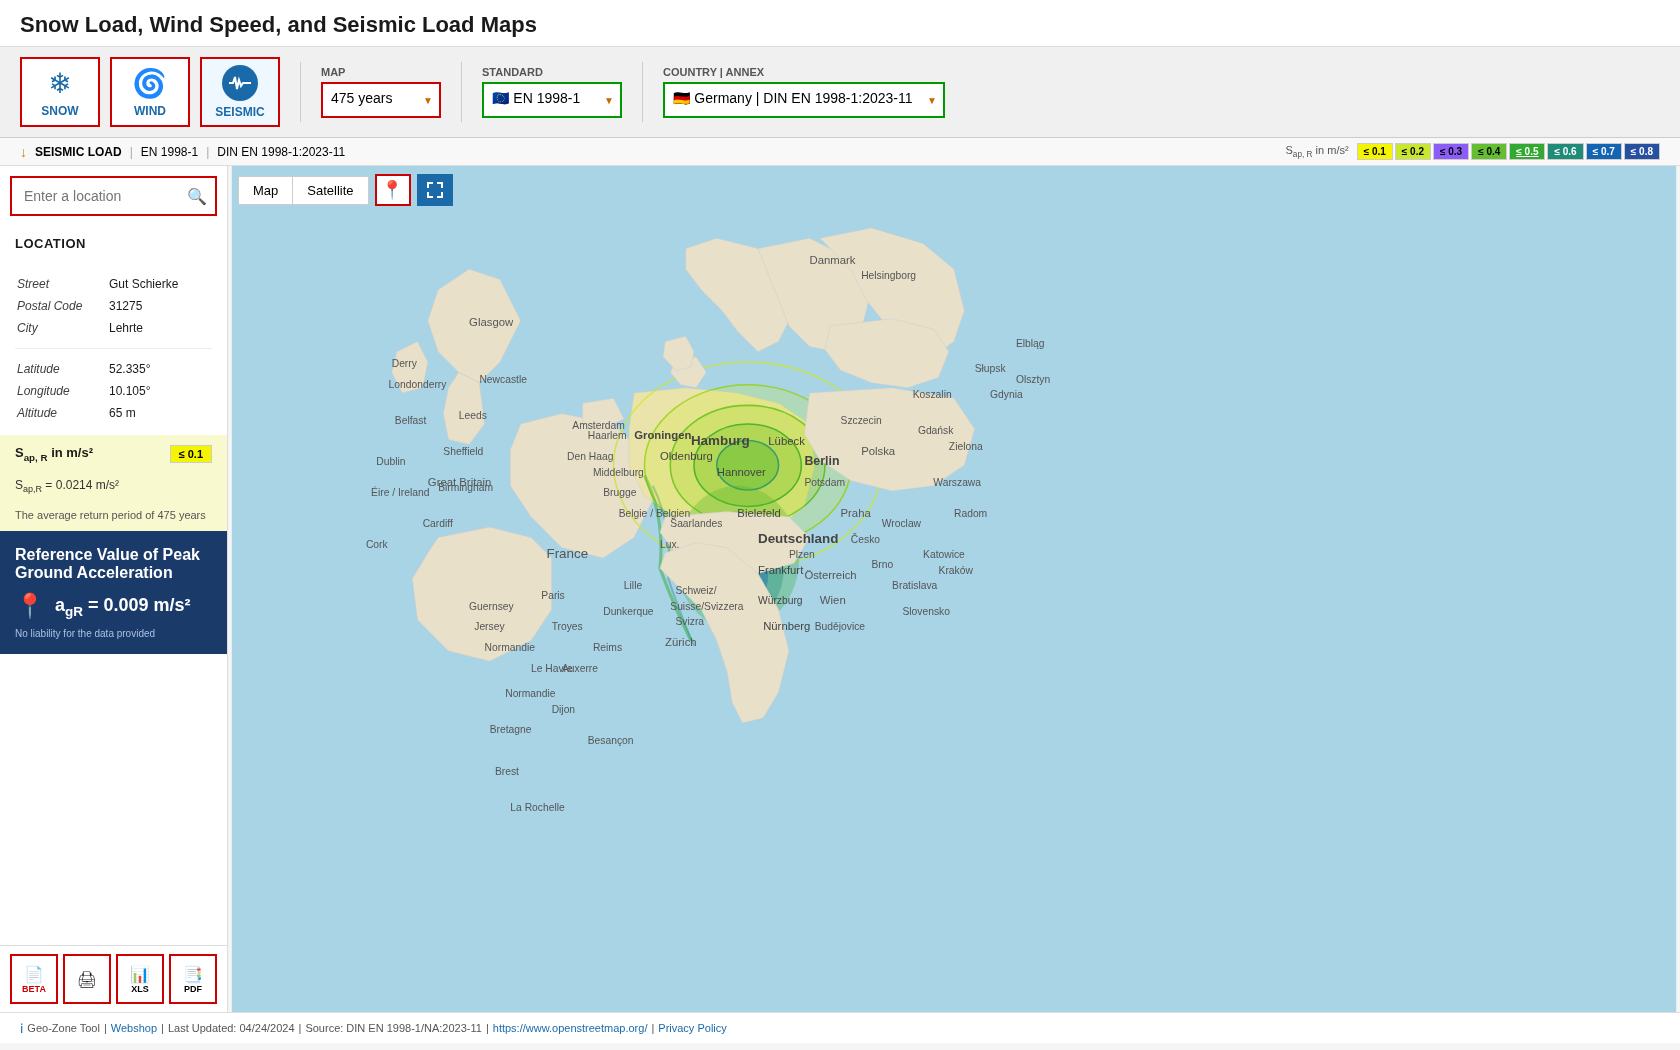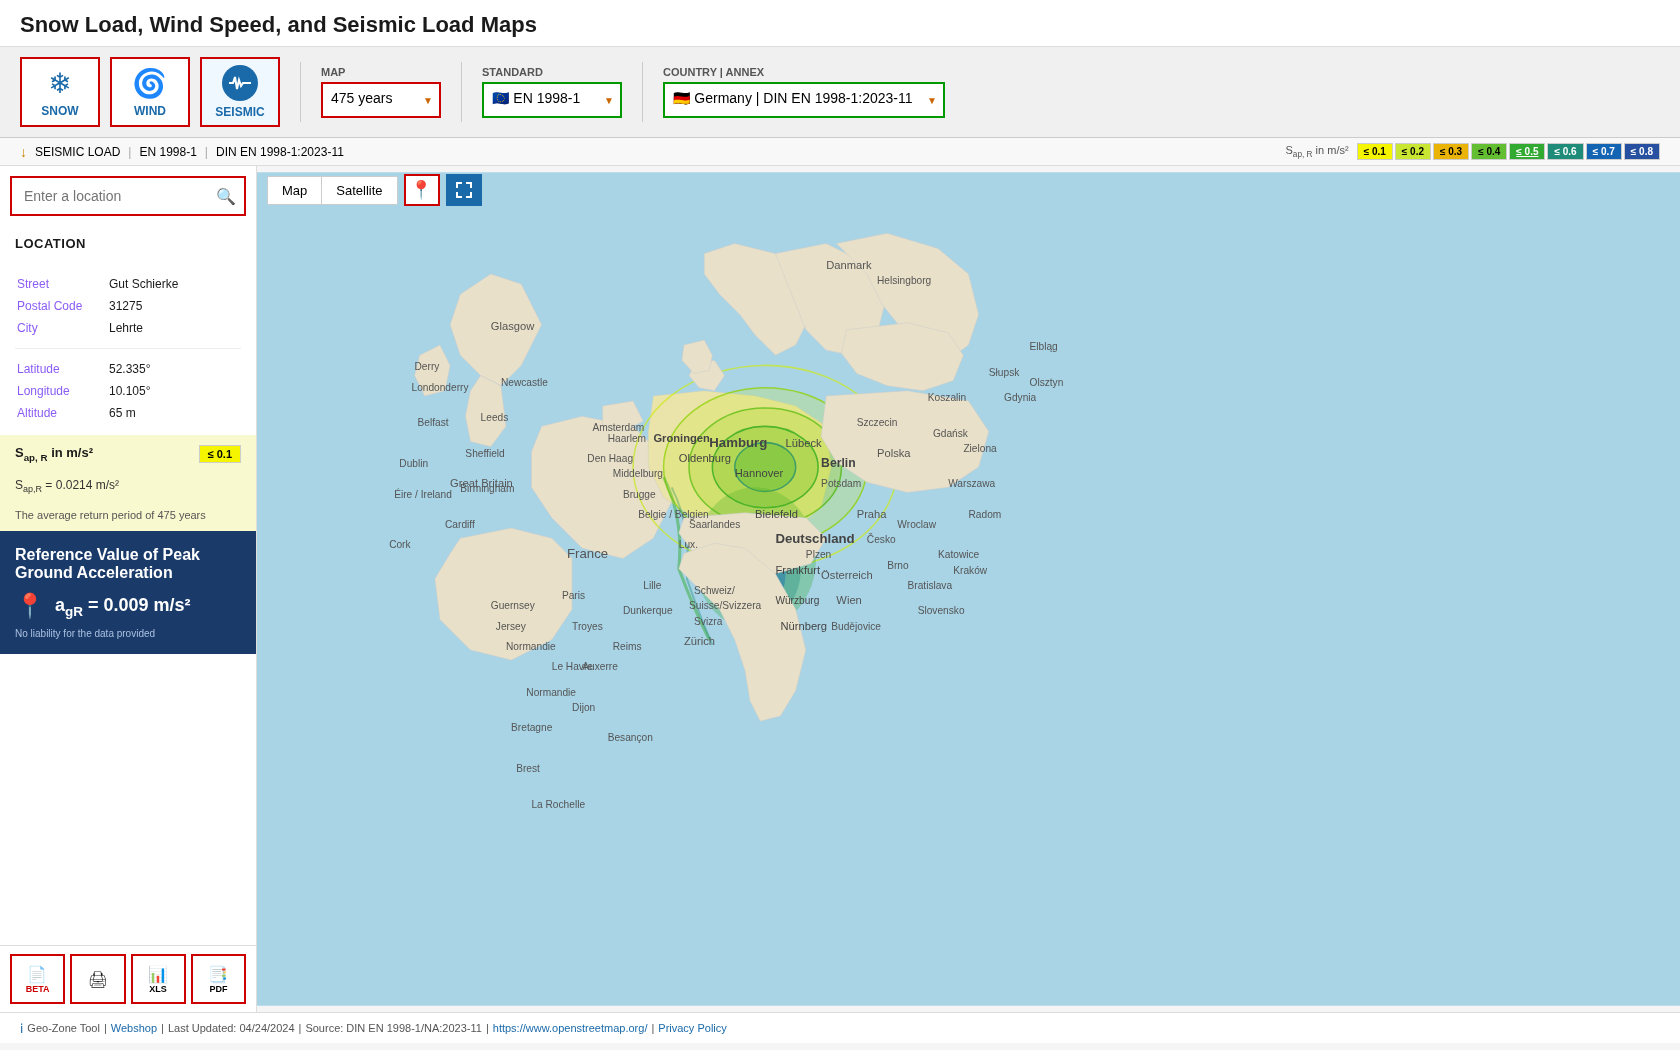--- a/index.html
+++ b/index.html
@@ -138,21 +138,21 @@
       gap: 8px;
       font-size: 12px;
     }
 
     .status-arrow {
       color: #cc8800;
       font-size: 14px;
     }
 
     .status-label {
-      font-weight: normal;
+      font-weight: bold;
       font-size: 12px;
     }
 
     .status-separator {
       color: #aaa;
     }
 
     .legend-bar {
       display: flex;
       align-items: center;
@@ -173,21 +173,21 @@
     }
 
     
     .main-content {
       display: flex;
       height: calc(1050px - 50px - 90px - 32px - 32px);
     }
 
     
     .sidebar {
-      width: 257px;
+      width: 228px;
       background: white;
       border-right: 1px solid #ddd;
       display: flex;
       flex-direction: column;
       overflow-y: auto;
     }
 
     .search-box {
       margin: 10px;
       position: relative;
@@ -226,22 +226,23 @@
     .location-table {
       width: 100%;
       font-size: 12px;
     }
 
     .location-table tr td {
       padding: 3px 0;
     }
 
     .location-table .field-name {
-      color: #8b5cf6;
+      color: #404040;
       width: 90px;
+      font-style: italic;
     }
 
     .location-table .field-value {
       color: #1a1a1a;
       font-weight: normal;
     }
 
     .location-divider {
       border: none;
       border-top: 1px solid #eee;
@@ -486,21 +487,21 @@
     <span class="status-label">SEISMIC LOAD</span>
     <span class="status-separator">|</span>
     <span style="font-size:12px;">EN 1998-1</span>
     <span class="status-separator">|</span>
     <span style="font-size:12px;">DIN EN 1998-1:2023-11</span>
   </div>
   <div class="legend-bar">
     <span class="legend-label">S<sub>ap, R</sub> in m/s²</span>
     <span class="legend-item" style="background:#f5f500; border:1px solid #ccc;">≤ 0.1</span>
     <span class="legend-item" style="background:#c8e632; border:1px solid #ccc;">≤ 0.2</span>
-    <span class="legend-item" style="background:#eab308; border:1px solid #ccc;">≤ 0.3</span>
+    <span class="legend-item" style="background:#8b5cf6; border:1px solid #ccc;">≤ 0.3</span>
     <span class="legend-item" style="background:#64be32; border:1px solid #ccc;">≤ 0.4</span>
     <span class="legend-item" style="background:#32aa32; color:white; border:1px solid #ccc;text-decoration:underline;">≤ 0.5</span>
     <span class="legend-item" style="background:#1e8c78; color:white; border:1px solid #ccc;">≤ 0.6</span>
     <span class="legend-item" style="background:#1464b4; color:white; border:1px solid #ccc;">≤ 0.7</span>
     <span class="legend-item" style="background:#2850a0; color:white; border:1px solid #ccc;">≤ 0.8</span>
   </div>
 </div>
 
 <div class="main-content">
 

